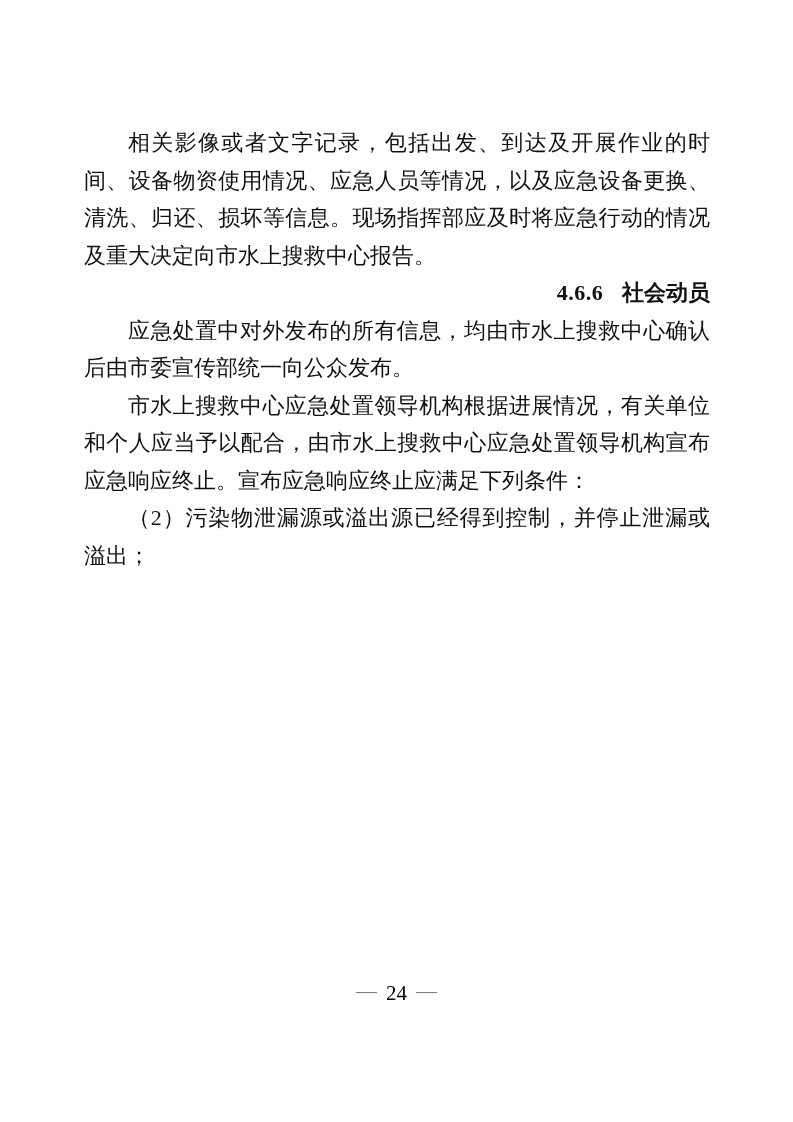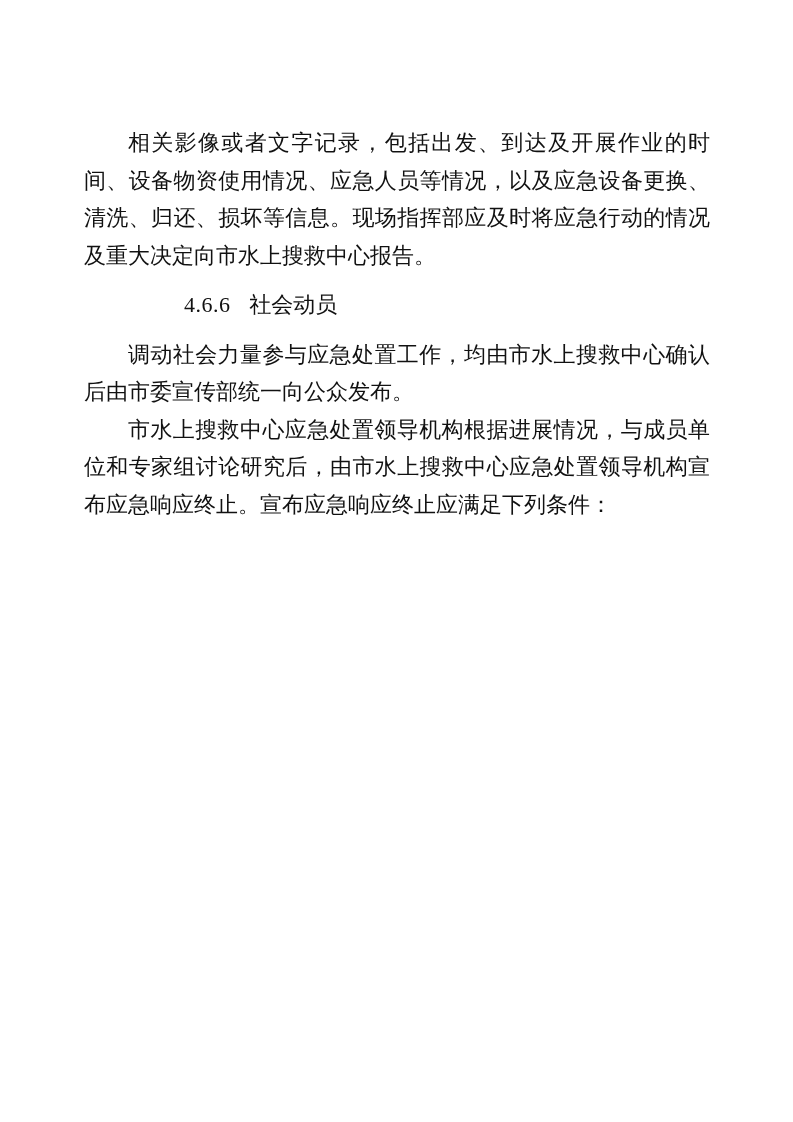--- a/index.html
+++ b/index.html
@@ -24,26 +24,26 @@
     font-size: 22px;
     line-height: 37.5px;
     text-align: justify;
     text-justify: inter-ideograph;
   }
   .content p {
     margin: 0;
     text-indent: 2em;
   }
   .content h2 {
-    margin: 12px;
+    margin: 0;
     font-size: 22px;
     line-height: 37.5px;
-    font-weight: normal;
+    font-weight: bold;
     text-indent: 2em;
-    text-align: left;
+    text-align: right;
   }
   .heading-num {
     display: inline-block;
     margin-right: 0.85em;
     letter-spacing: 0.5px;
   }
   .footer {
     position: absolute;
     left: 0;
     width: 793px;
@@ -66,24 +66,26 @@
 <div class="page">
 
   <div class="content">
 
     <p>相关影像或者文字记录，包括出发、到达及开展作业的时间、设备物资使用情况、应急人员等情况，以及应急设备更换、清洗、归还、损坏等信息。现场指挥部应及时将应急行动的情况及重大决定向市水上搜救中心报告。</p>
 
     <h2><span class="heading-num">4.6.6</span><span>社会动员</span></h2>
 
 
 
-    <p>调动社会力量参与应急处置工作，均由市水上搜救中心确认后由市委宣传部统一向公众发布。</p>
+    <p>应急处置中对外发布的所有信息，均由市水上搜救中心确认后由市委宣传部统一向公众发布。</p>
 
 
-    <p>市水上搜救中心应急处置领导机构根据进展情况，与成员单位和专家组讨论研究后，由市水上搜救中心应急处置领导机构宣布应急响应终止。宣布应急响应终止应满足下列条件：</p>
+    <p>市水上搜救中心应急处置领导机构根据进展情况，有关单位和个人应当予以配合，由市水上搜救中心应急处置领导机构宣布应急响应终止。宣布应急响应终止应满足下列条件：</p>
 
 
+    <p>（2）污染物泄漏源或溢出源已经得到控制，并停止泄漏或溢出；</p>
 
 
   </div>
 
+  <div class="footer"><span class="dash">—</span><span>24</span><span class="dash">—</span></div>
 
 </div>
 
 </body></html>

